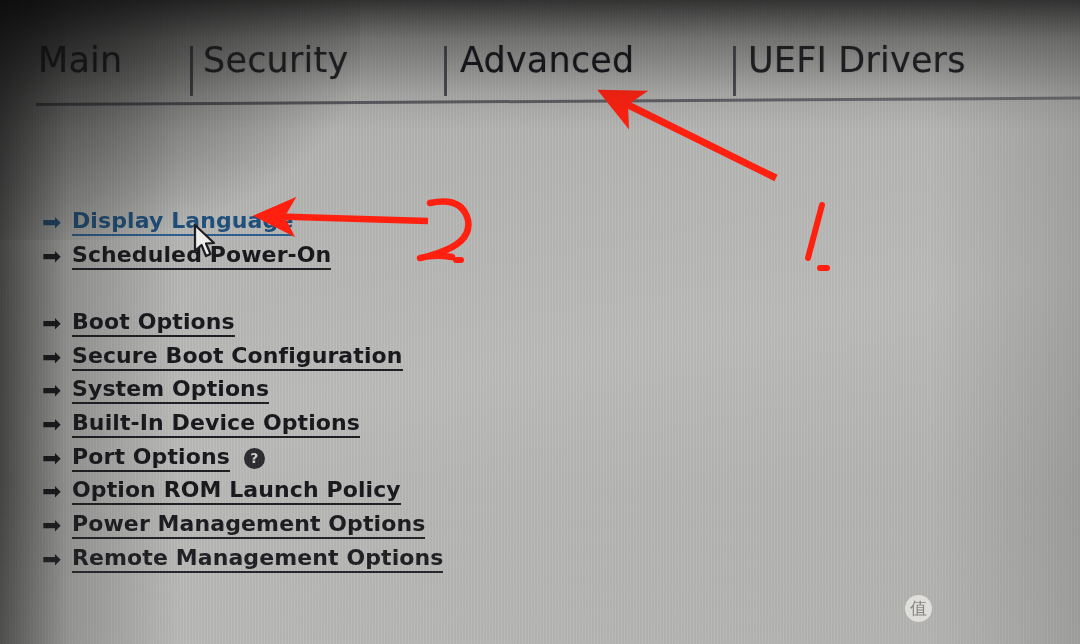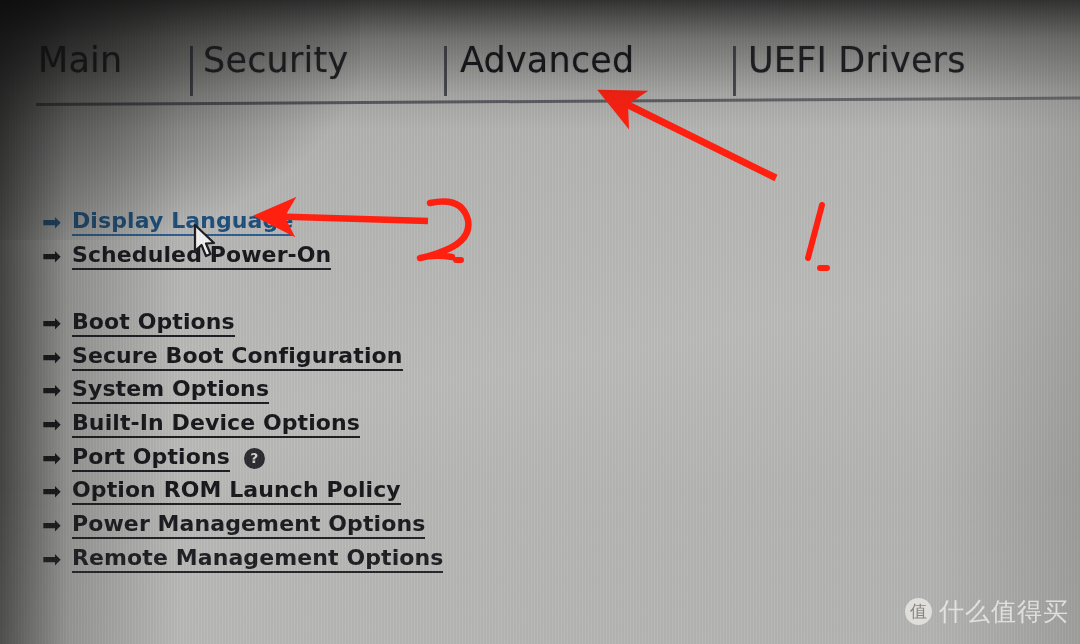--- a/index.html
+++ b/index.html
@@ -273,16 +273,15 @@
   </svg>
 
   <div class="vignette-top"></div>
   <div class="vignette-left"></div>
   <div class="vignette-corner"></div>
   <div class="vignette-right"></div>
   <div class="vignette-bottom"></div>
 
   <div id="watermark">
     <div id="wm-badge">值</div>
-    <div id="wm-text">什么值得买</div>
   </div>
 
 </div>
 
 </body></html>

